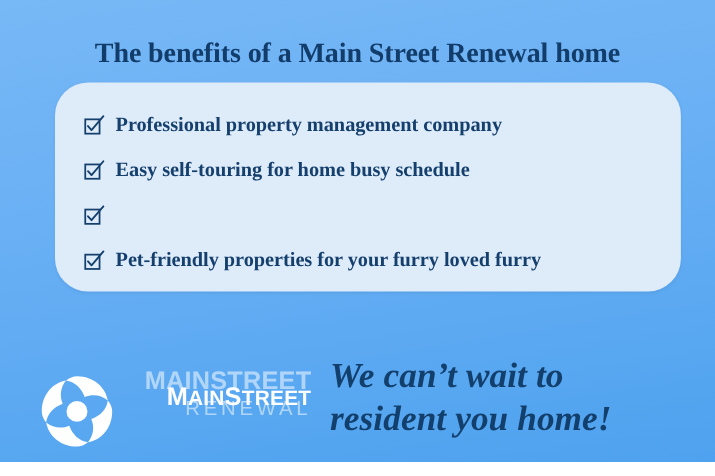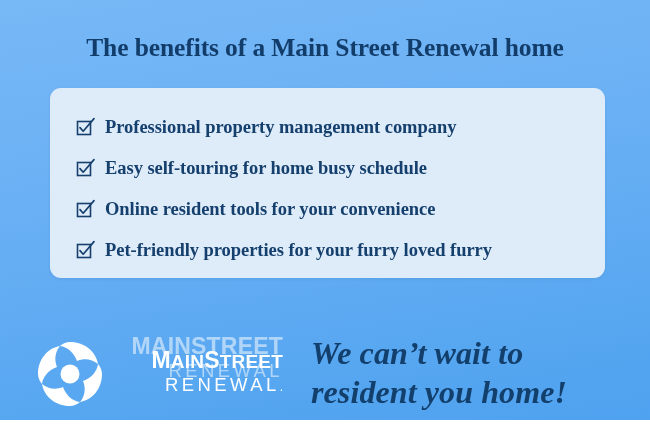--- a/index.html
+++ b/index.html
@@ -35,26 +35,27 @@
     letter-spacing: -0.1px;
     color: #123d6b;
     line-height: 1.1;
     white-space: nowrap;
   }
 
   
   #benefits-card {
     position: absolute;
     left: 50px;
-    top: 88px;
+    top: 75px;
     width: 555px;
     height: 190px;
     background: #deecfa;
-    border-radius: 11px;
+    border-radius: 30px;
     box-shadow: 0 1px 3px rgba(20, 60, 105, 0.10);
+    padding-left: 14px;
   }
 
   #benefits-list {
     position: absolute;
     left: 25px;
     top: 20px;
     right: 14px;
     list-style: none;
     margin: 0;
     padding: 0;
@@ -142,31 +143,30 @@
     margin-top: 4px;
     white-space: nowrap;
   }
   .wm-sub .regmark {
     font-size: 12px;
     letter-spacing: 0;
   }
 
   #tagline {
     position: absolute;
-    left: 311px;
+    left: 300px;
     top: 322px;
     width: 340px;
     font-family: "Liberation Serif", "DejaVu Serif", serif;
     font-weight: bold;
     font-style: italic;
     font-size: 32px;
     line-height: 1.22;
     color: #133f6c;
     letter-spacing: 0.1px;
-    margin-top: 12px;
   }
   .tagline-line { white-space: nowrap; }
 </style>
 </head>
 <body>
 
 <div id="poster">
 
   <div id="headline">The benefits of a Main Street Renewal home</div>
 
@@ -193,21 +193,20 @@
         <span class="benefit-label">Easy self-touring for home busy schedule</span>
       </li>
 
       <li class="benefit-item">
         <span class="check-icon">
           <svg width="22" height="22" viewBox="0 0 22 22" aria-hidden="true">
             <rect x="2.5" y="5.5" width="13" height="13" fill="none" stroke="#153f6d" stroke-width="1.6"></rect>
             <path d="M5 11.6 L8.2 15.2 L19 2.6" fill="none" stroke="#153f6d" stroke-width="1.7" stroke-linecap="round" stroke-linejoin="round"></path>
           </svg>
         </span>
-        <span class="benefit-label">Online resident tools for your convenience</span>
       </li>
 
       <li class="benefit-item">
         <span class="check-icon">
           <svg width="22" height="22" viewBox="0 0 22 22" aria-hidden="true">
             <rect x="2.5" y="5.5" width="13" height="13" fill="none" stroke="#153f6d" stroke-width="1.6"></rect>
             <path d="M5 11.6 L8.2 15.2 L19 2.6" fill="none" stroke="#153f6d" stroke-width="1.7" stroke-linecap="round" stroke-linejoin="round"></path>
           </svg>
         </span>
         <span class="benefit-label">Pet-friendly properties for your furry loved furry</span>
@@ -230,21 +229,20 @@
       </svg>
     </span>
 
     <div class="wordmark ghost">
       <div class="wm-main">MAINSTREET</div>
       <div class="wm-sub">RENEWAL</div>
     </div>
 
     <div class="wordmark front">
       <div class="wm-main"><span>M</span><span class="small-caps">AIN</span><span>S</span><span class="small-caps">TREET</span></div>
-      <div class="wm-sub"><span>RENEWAL</span><span class="regmark">.</span></div>
     </div>
 
   </div>
 
   <div id="tagline">
     <div class="tagline-line">We can’t wait to</div>
     <div class="tagline-line">resident you home!</div>
   </div>
 
 </div>

